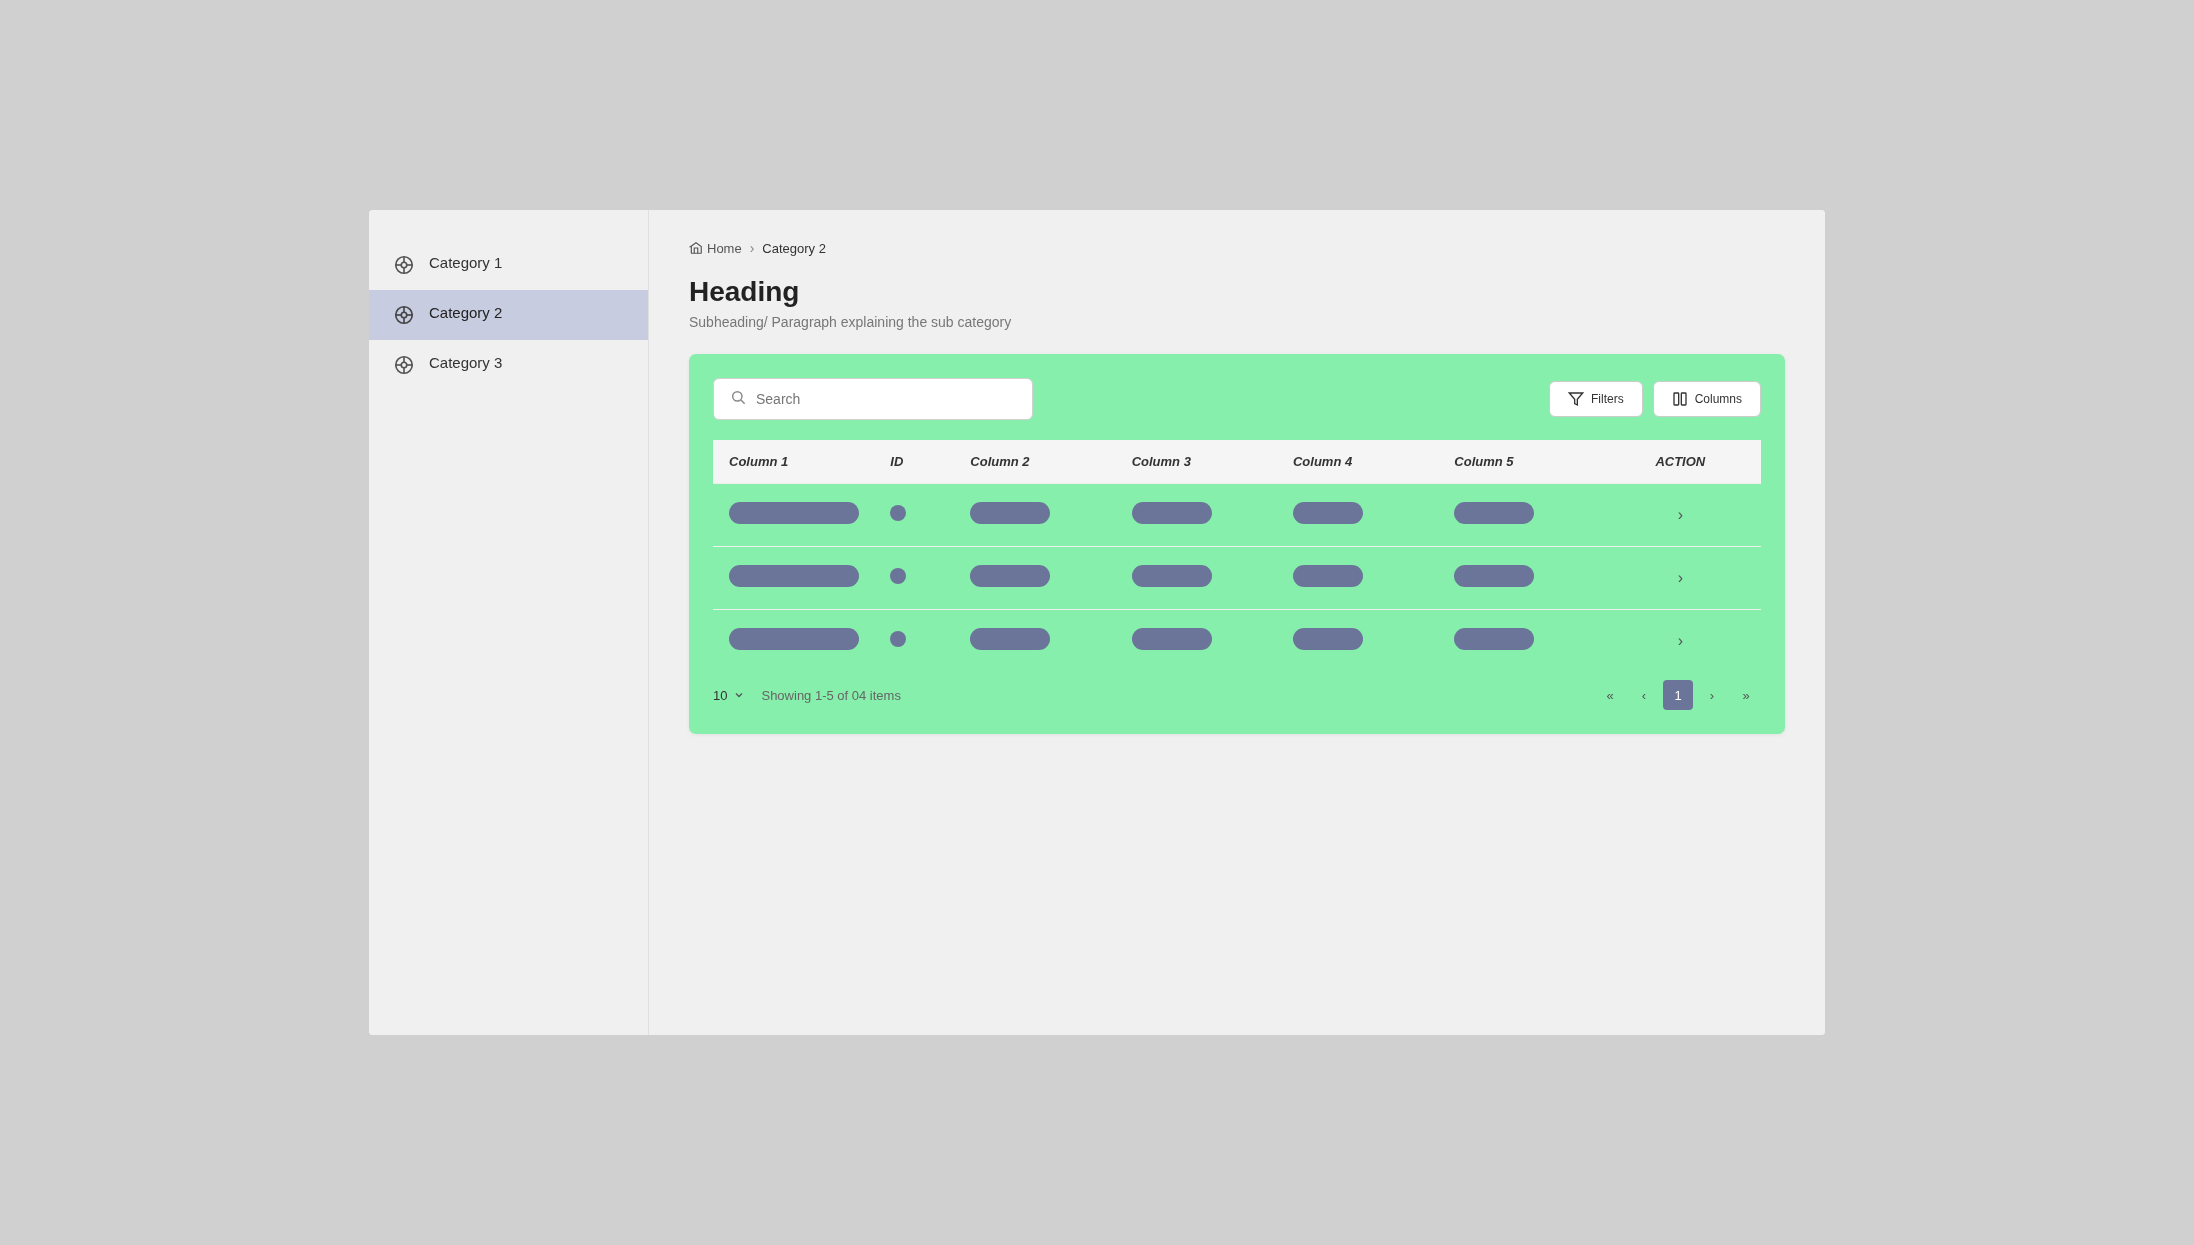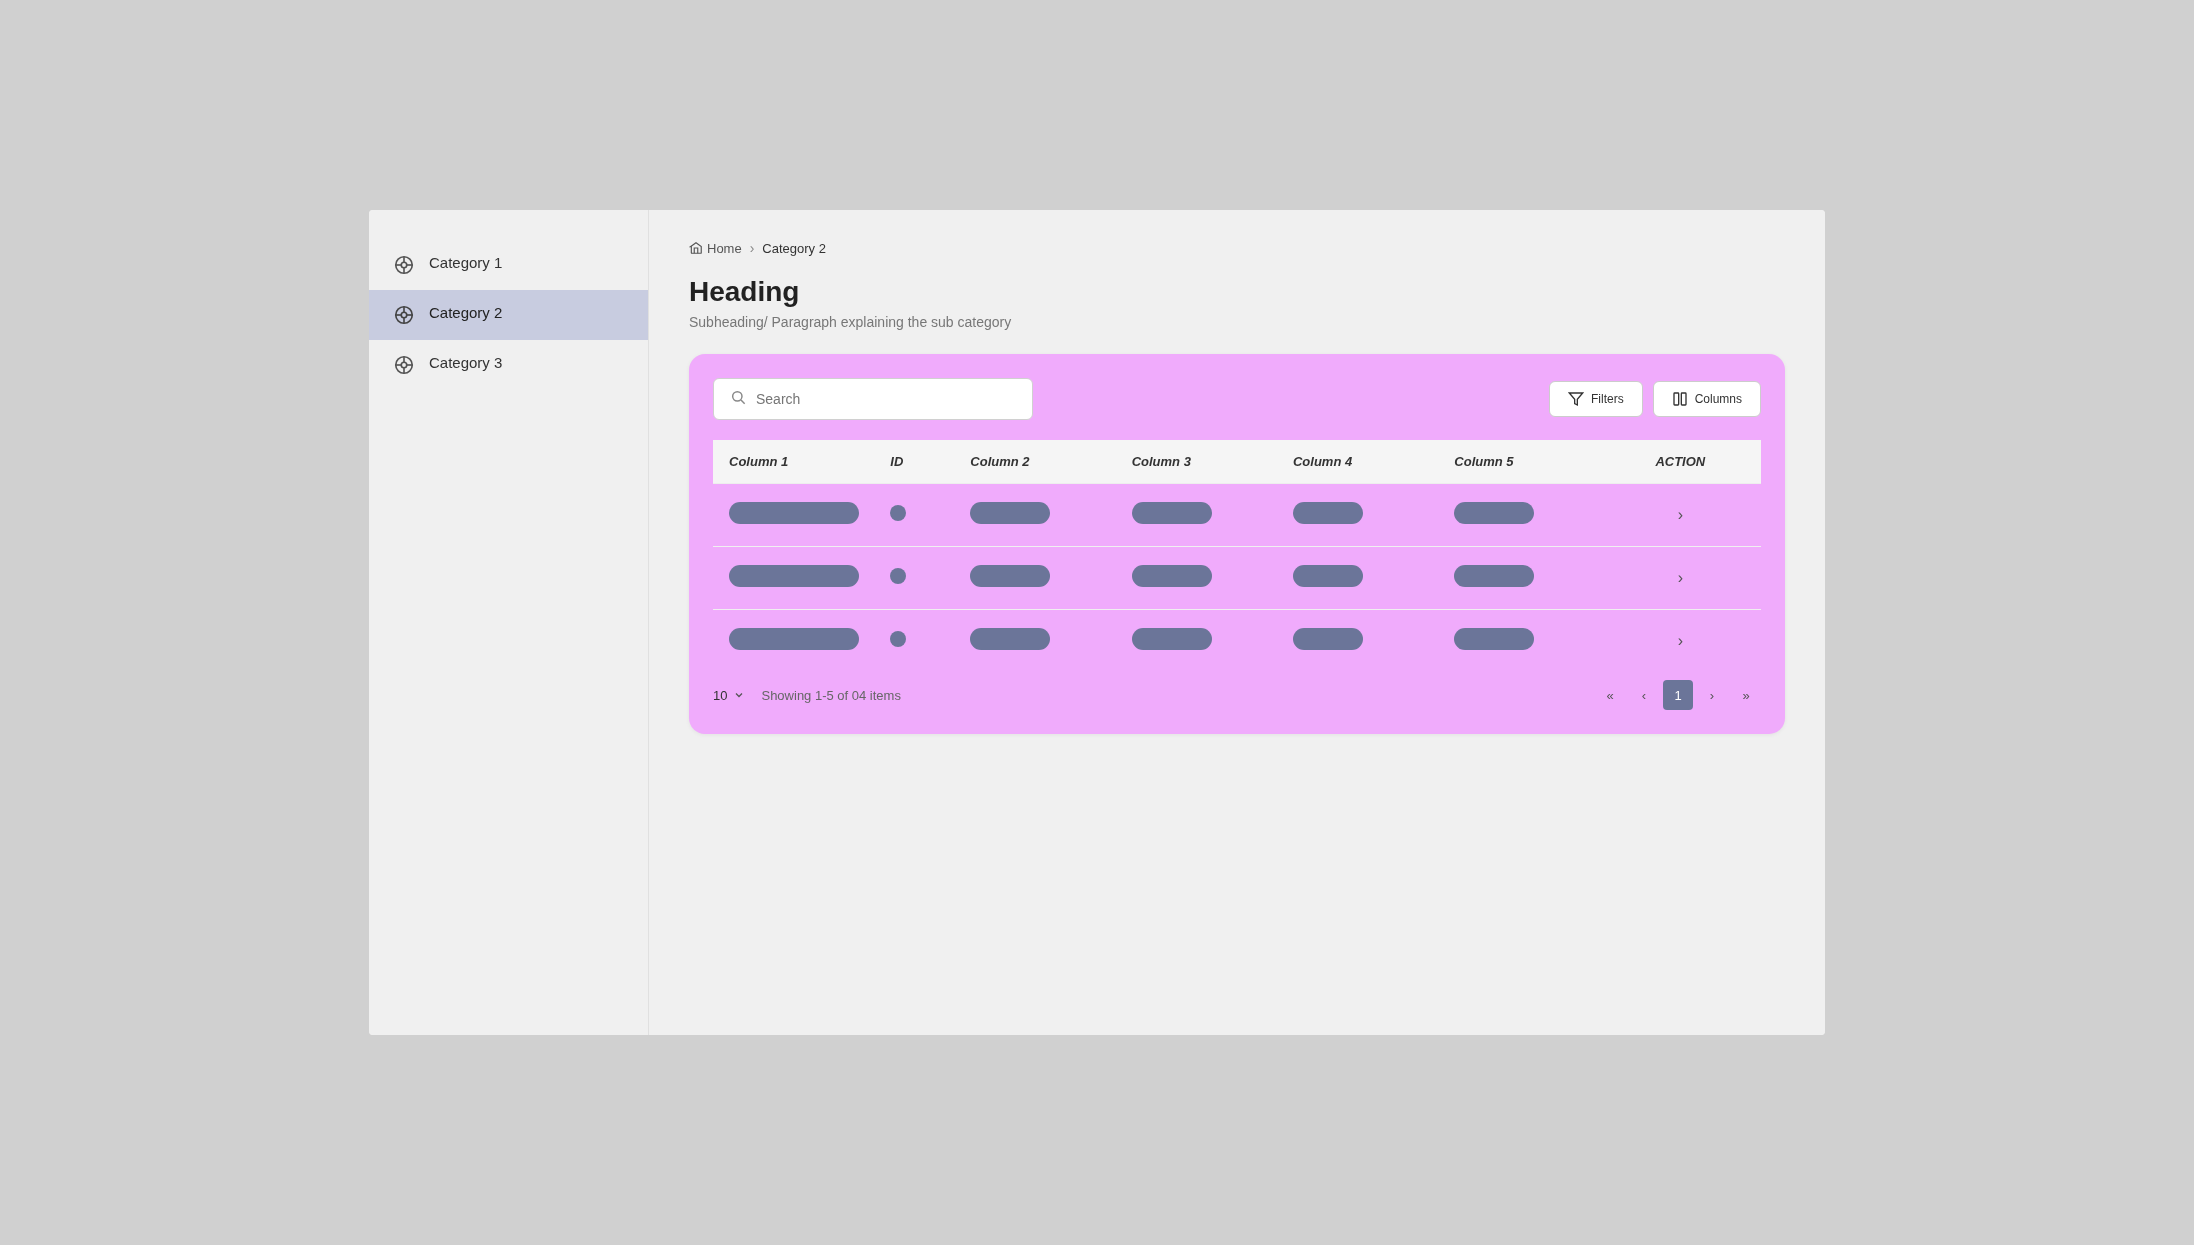--- a/index.html
+++ b/index.html
@@ -103,22 +103,22 @@
       margin-bottom: 6px;
     }
 
     .page-subtitle {
       font-size: 14px;
       color: #777;
     }
 
     
     .card {
-      background: #f0abfc;
-      border-radius: 16px;
+      background: #86efac;
+      border-radius: 7px;
       padding: 24px;
       box-shadow: 0 1px 4px rgba(0,0,0,0.06);
     }
 
     
     .toolbar {
       display: flex;
       align-items: center;
       justify-content: space-between;
       margin-bottom: 20px;

